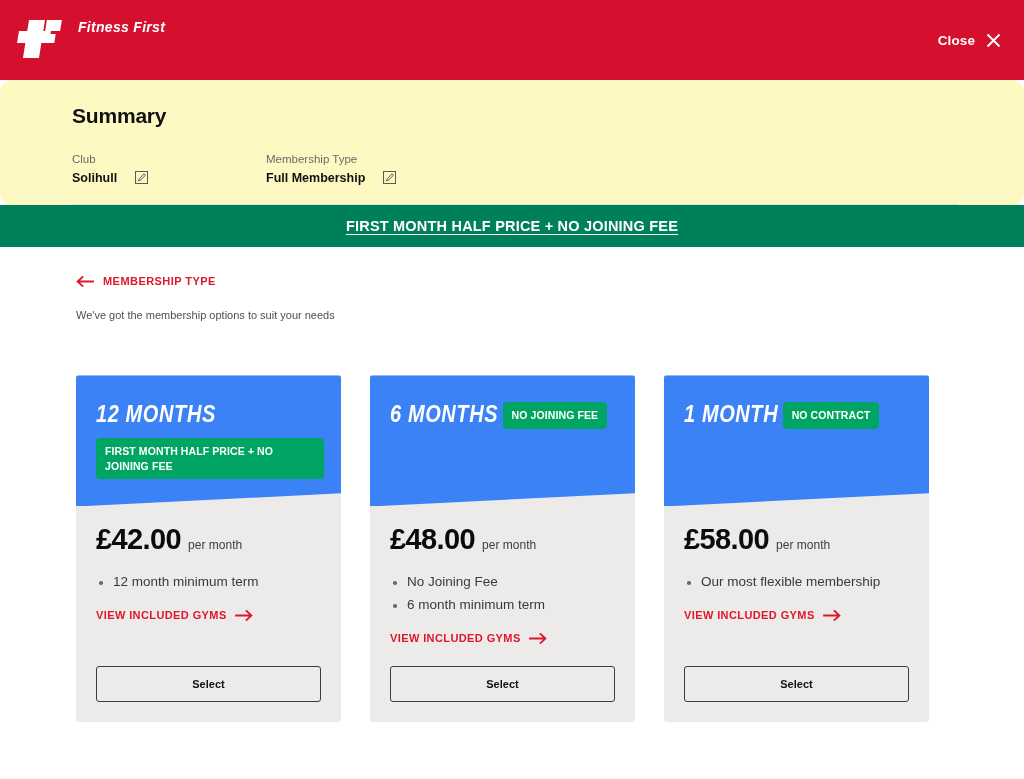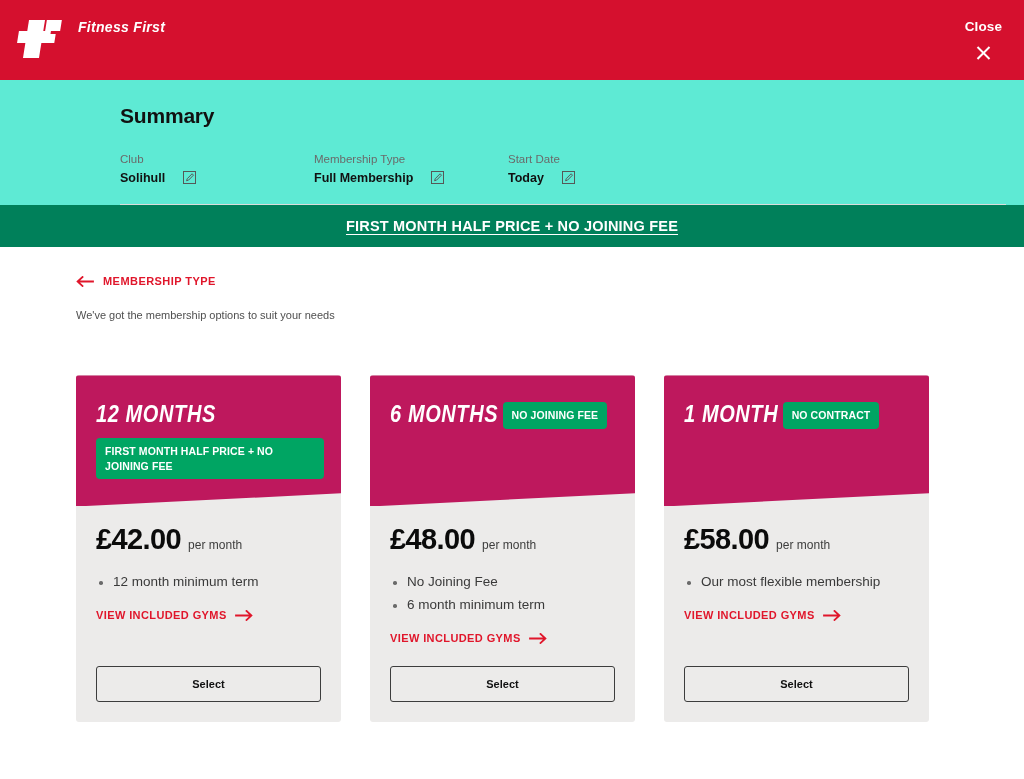--- a/index.html
+++ b/index.html
@@ -75,21 +75,20 @@
   .close-wrap {
     position: absolute;
     right: 22px;
     top: 50%;
     transform: translateY(-50%);
     display: flex;
     align-items: center;
     gap: 10px;
     cursor: pointer;
     user-select: none;
-    flex-direction: column;
   }
   .close-label {
     color: #ffffff;
     font-size: 13.5px;
     font-weight: 700;
     letter-spacing: .1px;
   }
   .close-x {
     position: relative;
     width: 17px;
@@ -100,22 +99,23 @@
     position: absolute;
     left: 0; top: 8px;
     width: 17px; height: 2px;
     background: #ffffff;
   }
   .close-x::before { transform: rotate(45deg); }
   .close-x::after  { transform: rotate(-45deg); }
 
   
   .summary {
-    padding: 24px 0 0 120px;
-    background: #5eead4;
+    padding: 24px 0 0 72px;
+    background: #fef9c3;
+    border-radius: 12px;
   }
   .summary-title {
     font-size: 21px;
     font-weight: 700;
     color: #111111;
     letter-spacing: -0.2px;
   }
   .summary-row {
     display: flex;
     margin-top: 24px;
@@ -214,21 +214,21 @@
     background: #ECEBEA;
     border-radius: 3px;
     overflow: hidden;
     position: relative;
     display: flex;
     flex-direction: column;
     min-height: 336px;
   }
   .card-head {
     position: relative;
-    background: #be185d;
+    background: #3b82f6;
     padding: 27px 20px 0 20px;
     height: 131px;
     clip-path: polygon(0 0, 100% 0, 100% 90%, 0 100%);
   }
   .card-head-title {
     color: #ffffff;
     font-size: 20px;
     font-weight: 700;
     font-style: italic;
     letter-spacing: 0.6px;
@@ -366,32 +366,20 @@
         <span class="summary-value">Full Membership</span>
         <span class="edit-icon">
           <svg width="13" height="13" viewBox="0 0 16 16">
             <rect x="0.6" y="0.6" width="14.8" height="14.8" fill="none" stroke="#555" stroke-width="1.2"></rect>
             <path d="M11.2 3.4 L5.2 9.5 L4.4 12 L6.9 11.2 L12.9 5.1 Z" fill="none" stroke="#555" stroke-width="1.2"></path>
           </svg>
         </span>
       </div>
     </div>
 
-    <div class="summary-col c3">
-      <div class="summary-label">Start Date</div>
-      <div class="summary-value-wrap">
-        <span class="summary-value">Today</span>
-        <span class="edit-icon">
-          <svg width="13" height="13" viewBox="0 0 16 16">
-            <rect x="0.6" y="0.6" width="14.8" height="14.8" fill="none" stroke="#555" stroke-width="1.2"></rect>
-            <path d="M11.2 3.4 L5.2 9.5 L4.4 12 L6.9 11.2 L12.9 5.1 Z" fill="none" stroke="#555" stroke-width="1.2"></path>
-          </svg>
-        </span>
-      </div>
-    </div>
 
   </div>
 </div>
 
 <div class="promo">
   <span class="promo-text">FIRST MONTH HALF PRICE + NO JOINING FEE</span>
 </div>
 
 <div class="main">
 

